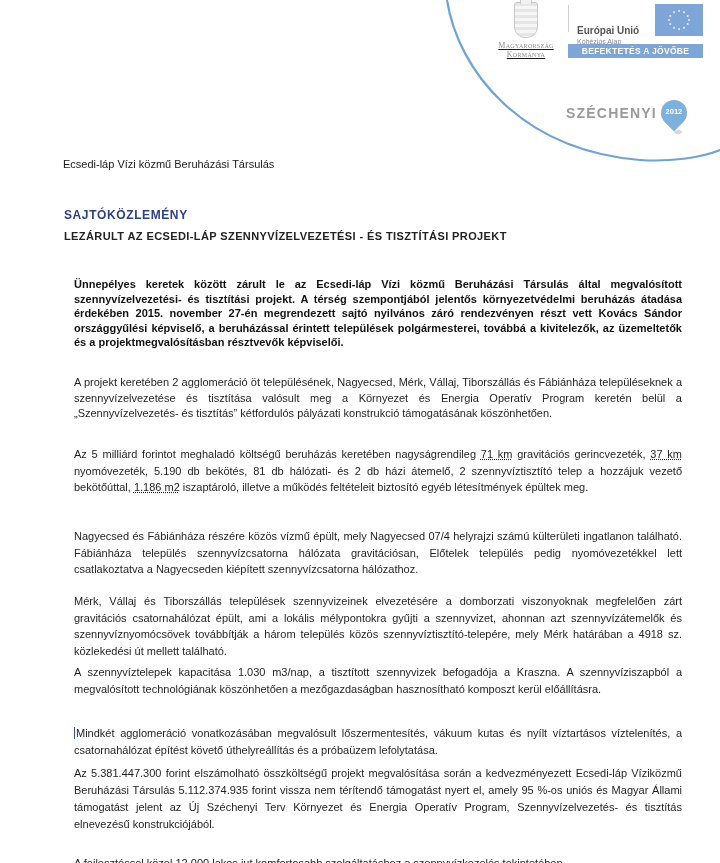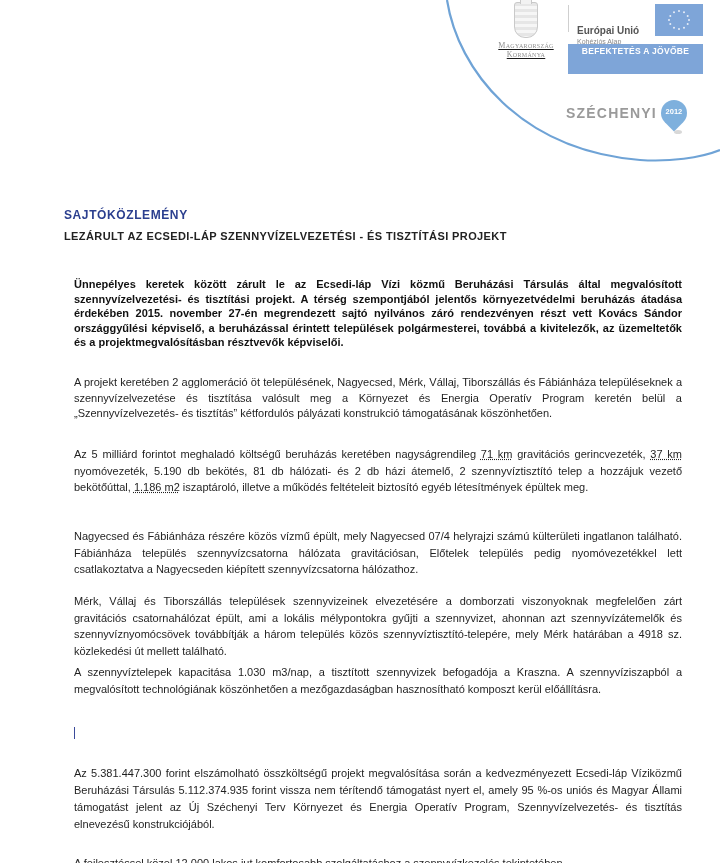--- a/index.html
+++ b/index.html
@@ -22,21 +22,21 @@
       content: ""; position: absolute; left: 5px; top: -8px; width: 10px; height: 8px;
       border: 1px solid #c9c9c9; border-bottom: none; border-radius: 6px 6px 0 0; background: #f2f2f2;
     }
     .hu-name { font-family: "Liberation Serif", serif; font-size: 8px; line-height: 9px; color: #8e8e8e; letter-spacing: 0.3px; }
     .eu-text { position: absolute; left: 568px; top: 5px; border-left: 1px solid #cfcfcf; padding-left: 8px; height: 27px; }
     .eu-name { font-size: 10px; color: #555; font-weight: bold; line-height: 12px; margin-top: 20px; }
     .eu-fund { font-size: 7px; color: #888; line-height: 10px; }
     .eu-flag { position: absolute; left: 655px; top: 4px; width: 48px; height: 32px; background: #7ea5d8; }
     .eu-flag svg { position: absolute; left: 0; top: 0; }
     .invest-bar {
-      position: absolute; left: 568px; top: 44px; width: 135px; height: 30px;
+      position: absolute; left: 568px; top: 44px; width: 135px; height: 14px;
       background: #7ea5d8; color: #ffffff; font-size: 8.5px; font-weight: bold;
       line-height: 14px; text-align: center; letter-spacing: 0.3px;
     }
     .szechenyi { position: absolute; left: 566px; top: 86px; display: flex; align-items: center; }
     .sz-text { font-size: 14px; font-weight: bold; color: #9a9a9a; letter-spacing: 1.2px; }
     .sz-pin { position: relative; width: 30px; height: 40px; margin-left: 4px; margin-top: 14px; }
     .sz-pin .drop {
       position: absolute; left: 0; top: 0; width: 26px; height: 26px;
       background: #7eb0dd; border-radius: 50% 50% 50% 0; transform: rotate(-45deg);
     }
@@ -102,20 +102,21 @@
     <span class="sz-text">SZÉCHENYI</span>
     <div class="sz-pin">
       <div class="drop"></div>
       <div class="yr">2012</div>
       <div class="shadow"></div>
     </div>
   </div>
 </div>
 
 <div class="meta">
+  <div class="org">Ecsedi-láp Vízi közmű Beruházási Társulás</div>
 </div>
 
 <div class="release-label">SAJTÓKÖZLEMÉNY</div>
 <div class="headline">LEZÁRULT AZ ECSEDI-LÁP SZENNYVÍZELVEZETÉSI - ÉS TISZTÍTÁSI PROJEKT</div>
 
 <div class="body-text" style="top: 266px;">
   <p class="p lead">Ünnepélyes keretek között zárult le az Ecsedi-láp Vízi közmű Beruházási Társulás által megvalósított szennyvízelvezetési- és tisztítási projekt. A térség szempontjából jelentős környezetvédelmi beruházás átadása érdekében 2015. november 27-én megrendezett sajtó nyilvános záró rendezvényen részt vett Kovács Sándor országgyűlési képviselő, a beruházással érintett települések polgármesterei, továbbá a kivitelezők, az üzemeltetők és a projektmegvalósításban résztvevők képviselői.</p>
 </div>
 
 <div class="body-text" style="top: 364px;">
@@ -132,21 +133,21 @@
 
 <div class="body-text" style="top: 582px;">
   <p class="p" style="line-height: 16.5px;">Mérk, Vállaj és Tiborszállás települések szennyvizeinek elvezetésére a domborzati viszonyoknak megfelelően zárt gravitációs csatornahálózat épült, ami a lokális mélypontokra gyűjti a szennyvizet, ahonnan azt szennyvízátemelők és szennyvíznyomócsövek továbbítják a három település közös szennyvíztisztító-telepére, mely Mérk határában a 4918 sz. közlekedési út mellett található.</p>
 </div>
 
 <div class="body-text" style="top: 653px;">
   <p class="p" style="line-height: 16.5px;">A szennyvíztelepek kapacitása 1.030 m3/nap, a tisztított szennyvizek befogadója a Kraszna. A szennyvíziszapból a megvalósított technológiának köszönhetően a mezőgazdaságban hasznosítható komposzt kerül előállításra.</p>
 </div>
 
 <div class="body-text" style="top: 714px;">
-  <p class="p" style="line-height: 16.5px;"><span class="cursor"></span></p>
+  <p class="p" style="line-height: 16.5px;"><span class="cursor"></span><span>Mindkét agglomeráció vonatkozásában megvalósult lőszermentesítés, vákuum kutas és nyílt víztartásos víztelenítés, a csatornahálózat építést követő úthelyreállítás és a próbaüzem lefolytatása.</span></p>
 </div>
 
 <div class="body-text" style="top: 754px;">
   <p class="p" style="line-height: 17px;">Az 5.381.447.300 forint elszámolható összköltségű projekt megvalósítása során a kedvezményezett Ecsedi-láp Víziközmű Beruházási Társulás 5.112.374.935 forint vissza nem térítendő támogatást nyert el, amely 95 %-os uniós és Magyar Állami támogatást jelent az Új Széchenyi Terv Környezet és Energia Operatív Program, Szennyvízelvezetés- és tisztítás elnevezésű konstrukciójából.</p>
 </div>
 
 <div class="body-text" style="top: 845px;">
   <p class="p">A fejlesztéssel közel 12 000 lakos jut komfortosabb szolgáltatáshoz a szennyvízkezelés tekintetében.</p>
 </div>
 

